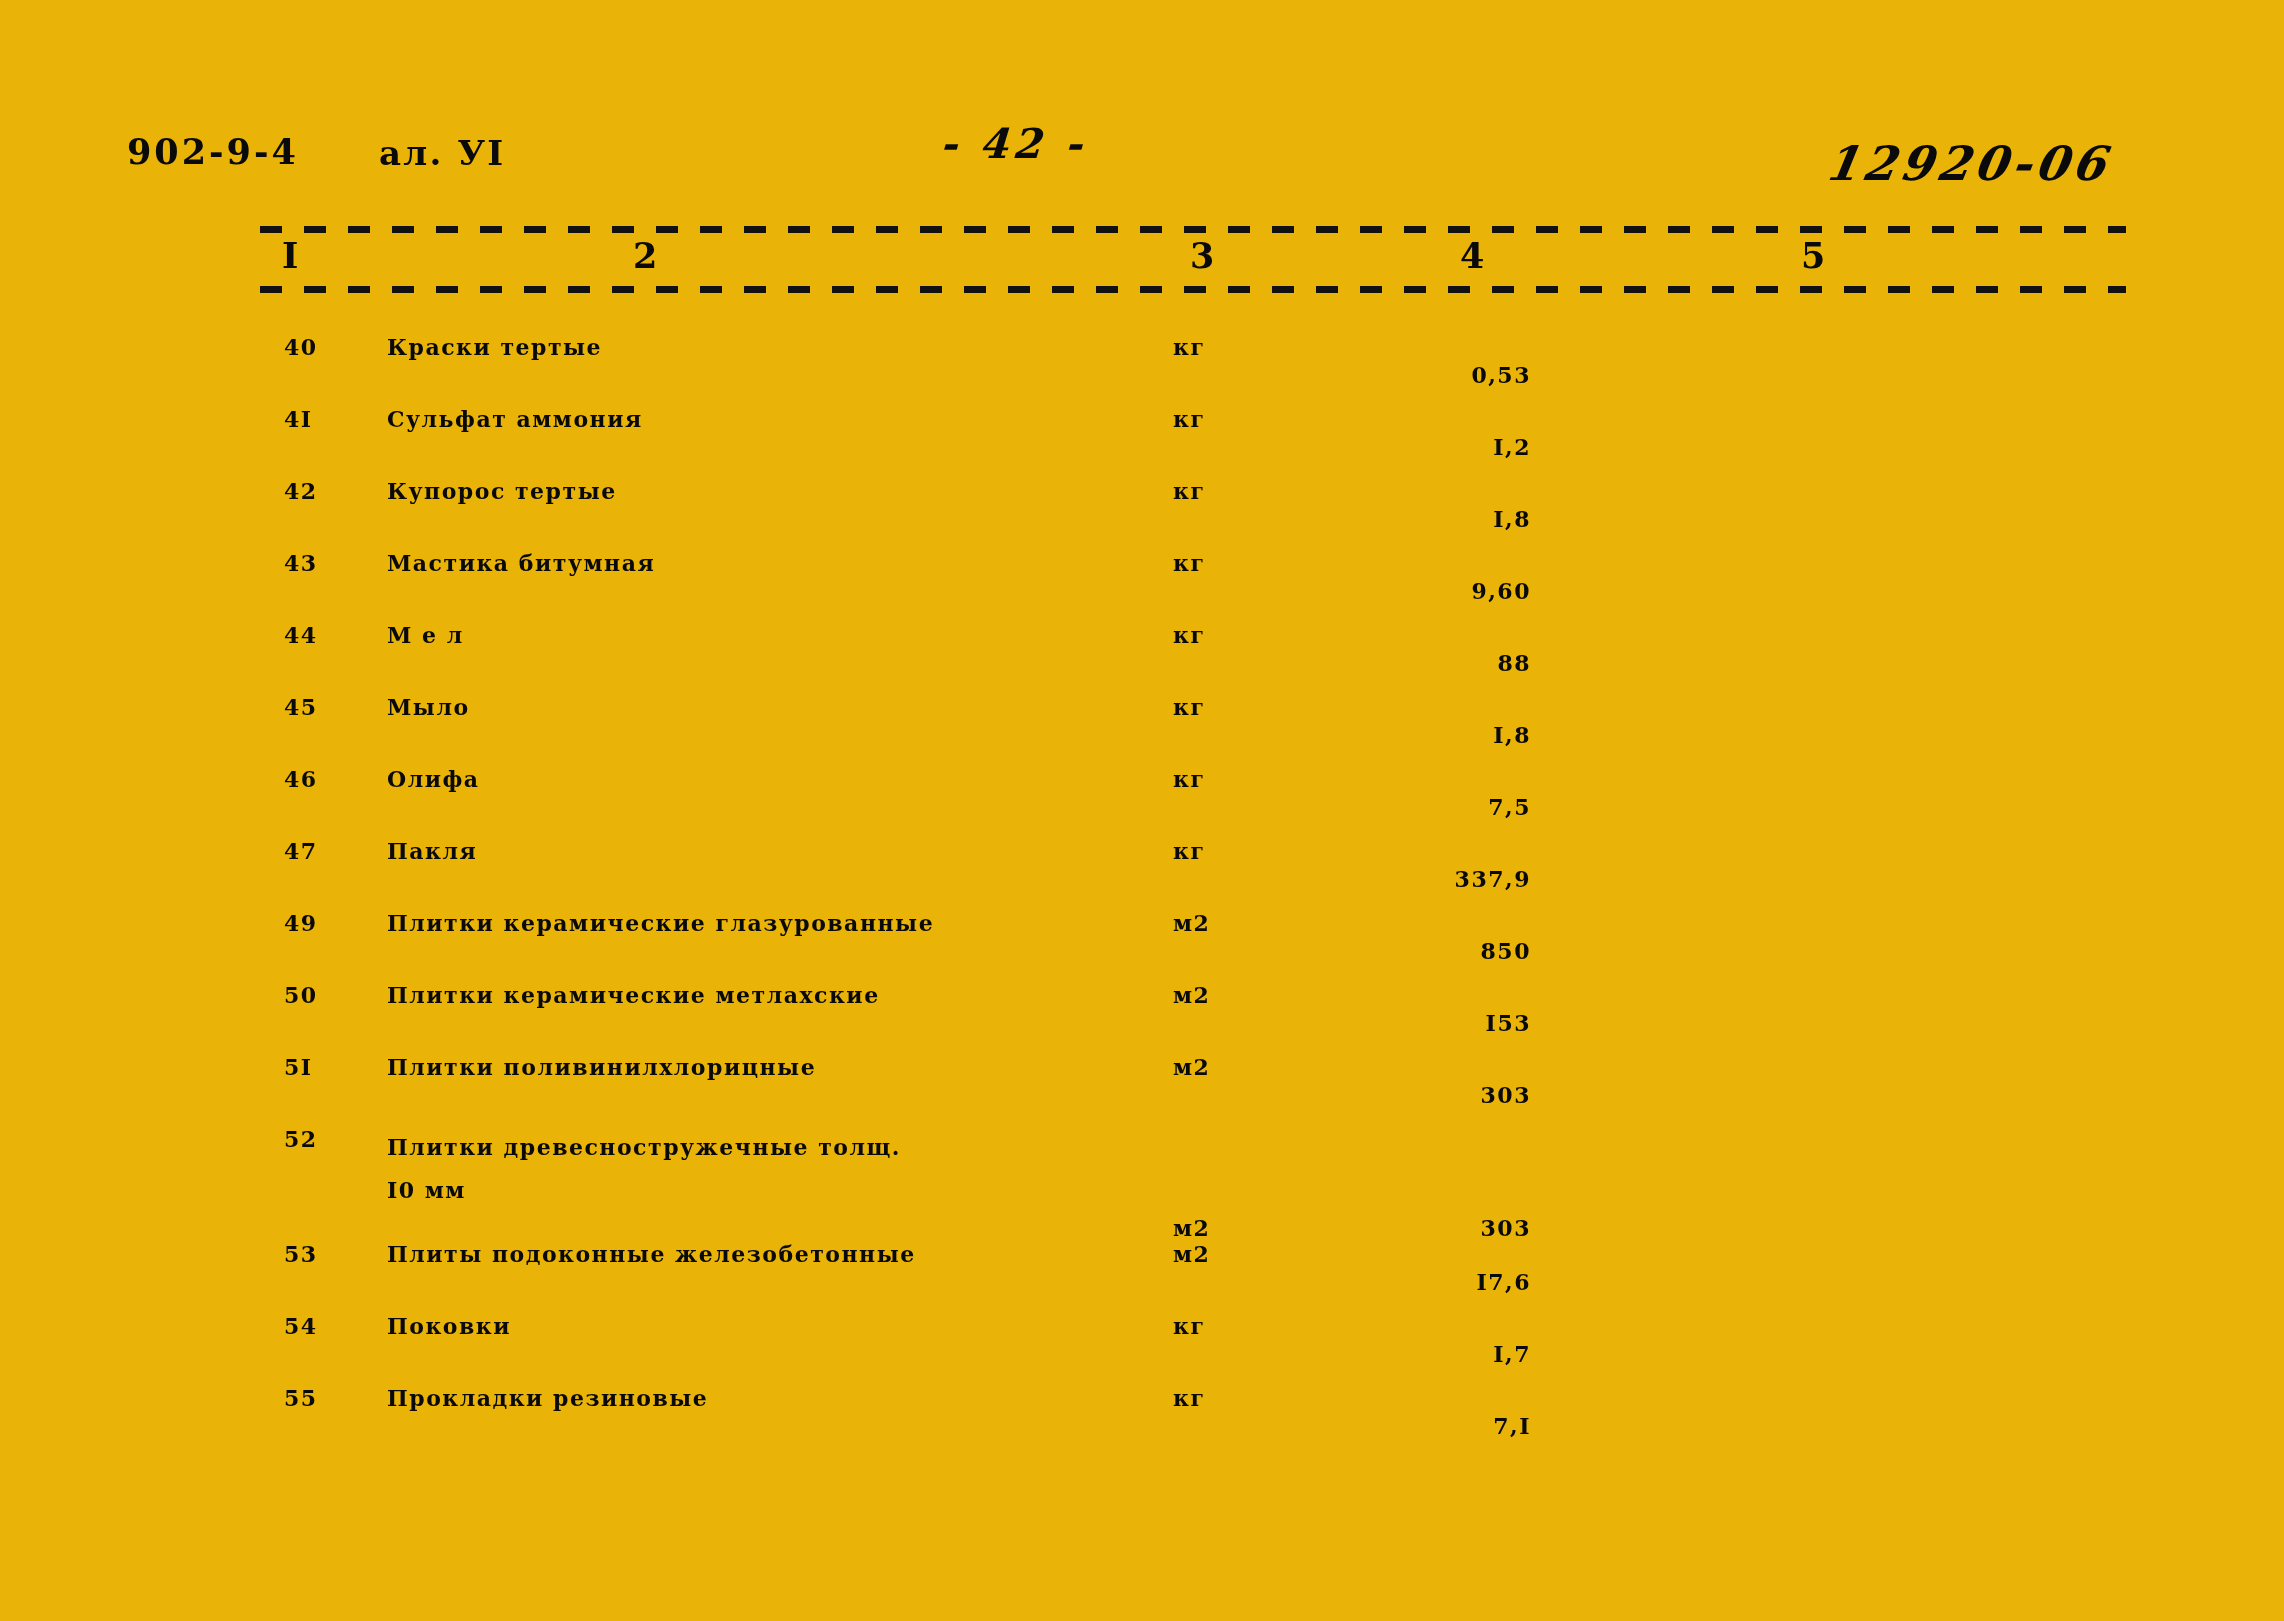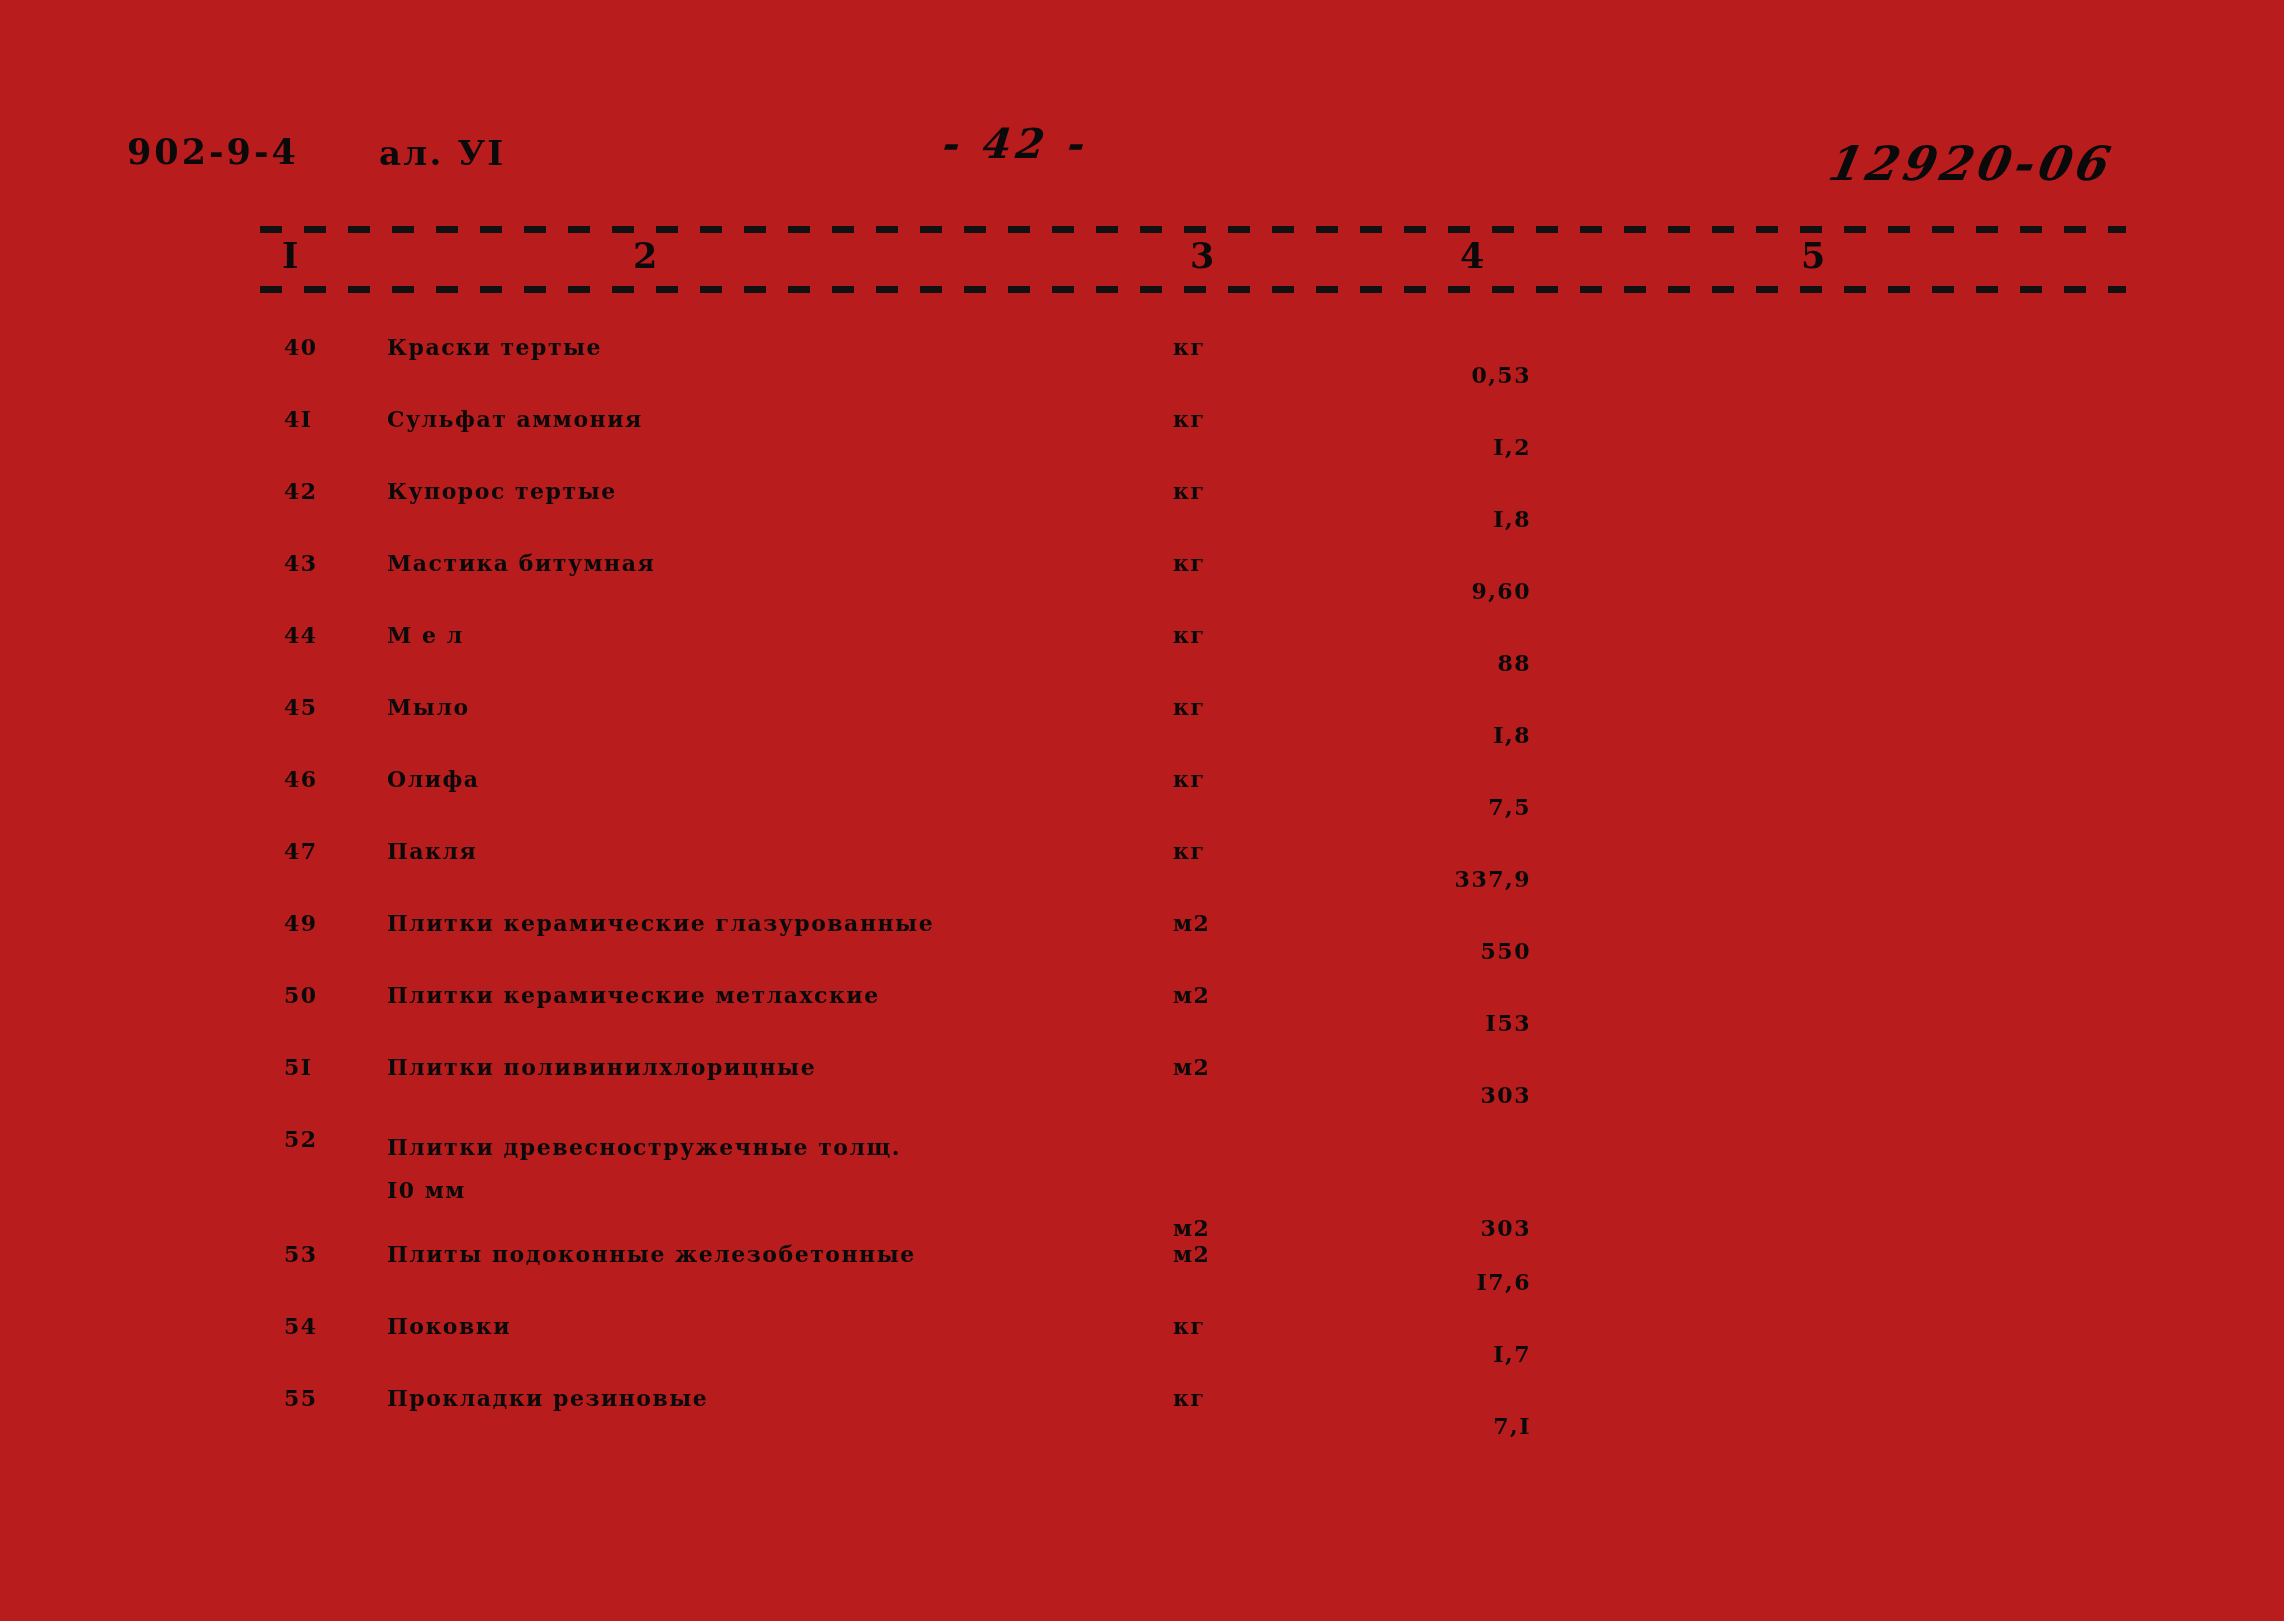--- a/index.html
+++ b/index.html
@@ -1,19 +1,19 @@
 <!DOCTYPE html>
 <html style="font-size:11.8px"><head>
 <meta charset="utf-8">
 <style>
   html,body{margin:0;padding:0;background:#e8e8e8;}
   .page{
     position:relative;
     width:2284px;height:1621px;
-    background:#b91c1c;
+    background:#eab308;
     font-family:"DejaVu Serif", serif;
     font-weight:700;
     color:#0a0a0a;
     overflow:hidden;
   }
   .abs{position:absolute;white-space:nowrap;}
   .doc-number{left:127px;top:131px;font-size:35px;letter-spacing:3px;}
   .sheet{left:379px;top:133px;font-size:34px;letter-spacing:2.2px;}
   .page-num{
     left:943px;top:120px;font-size:41px;
@@ -119,21 +119,21 @@
       <div class="row">
         <div class="cell cell-num">47</div>
         <div class="cell cell-name">Пакля</div>
         <div class="cell cell-unit">кг</div>
         <div class="cell cell-qty">337,9</div>
       </div>
       <div class="row">
         <div class="cell cell-num">49</div>
         <div class="cell cell-name">Плитки керамические глазурованные</div>
         <div class="cell cell-unit">м2</div>
-        <div class="cell cell-qty">550</div>
+        <div class="cell cell-qty">850</div>
       </div>
       <div class="row">
         <div class="cell cell-num">50</div>
         <div class="cell cell-name">Плитки керамические метлахские</div>
         <div class="cell cell-unit">м2</div>
         <div class="cell cell-qty">I53</div>
       </div>
       <div class="row">
         <div class="cell cell-num">5I</div>
         <div class="cell cell-name">Плитки поливинилхлорицные</div>

